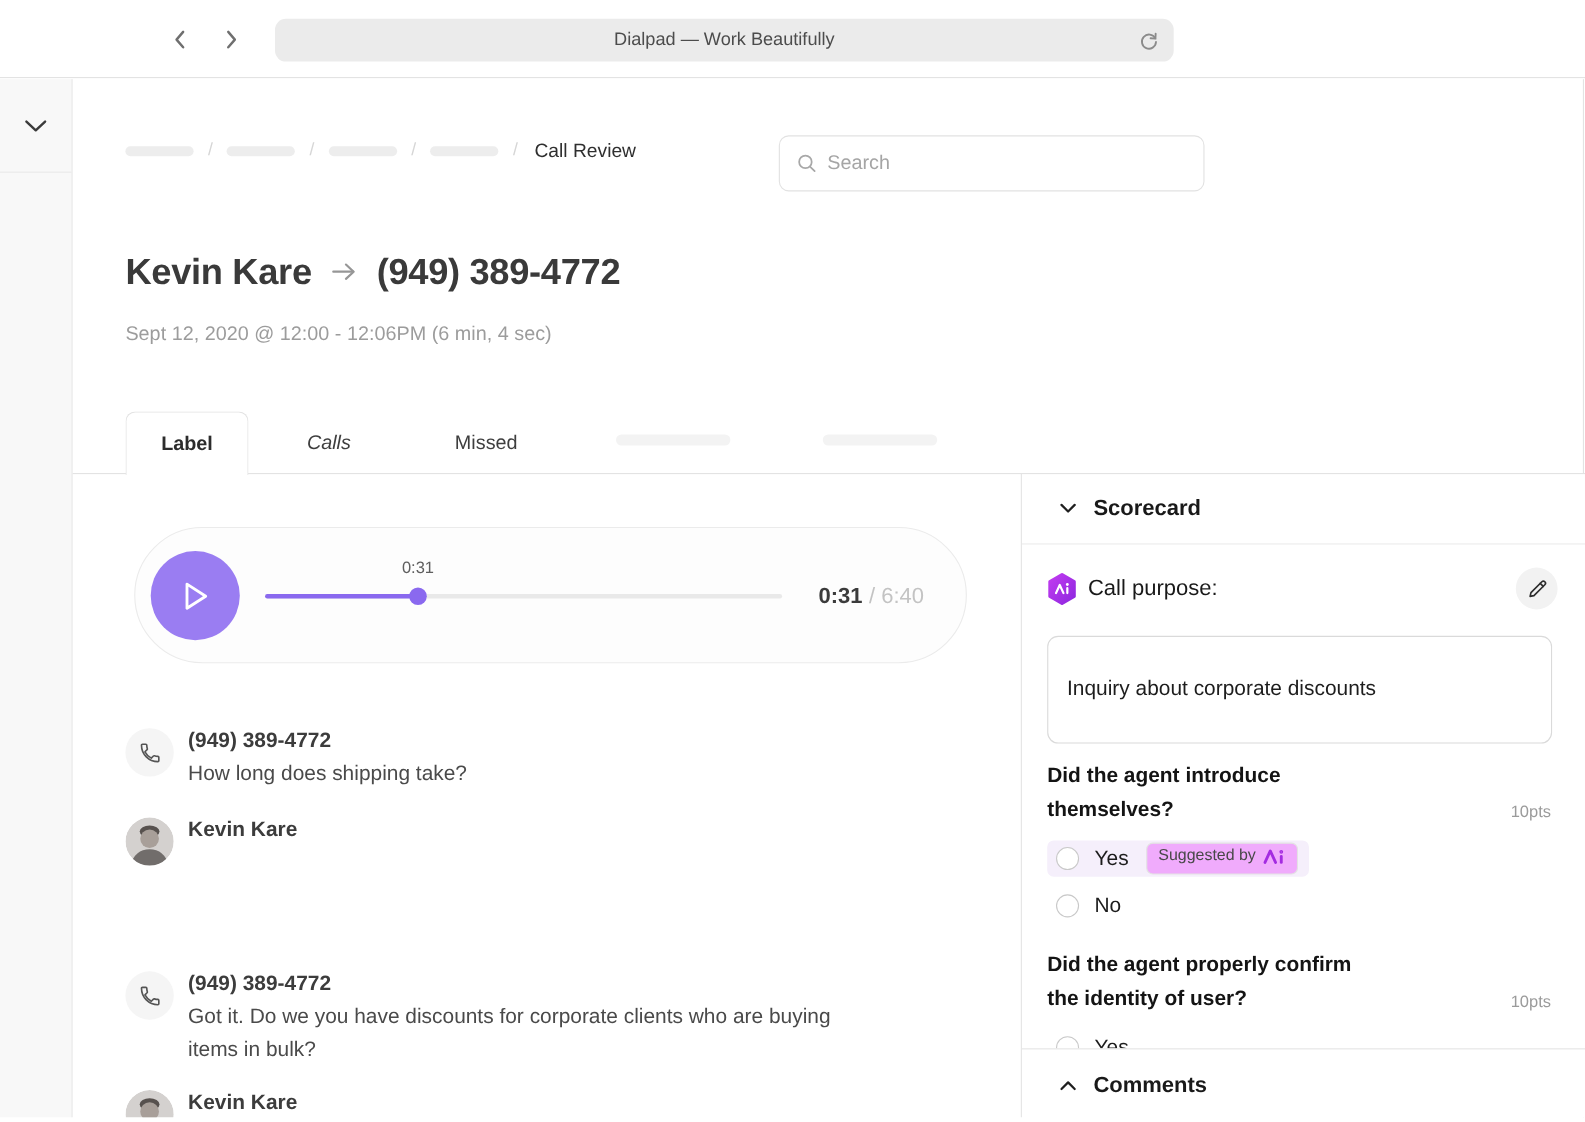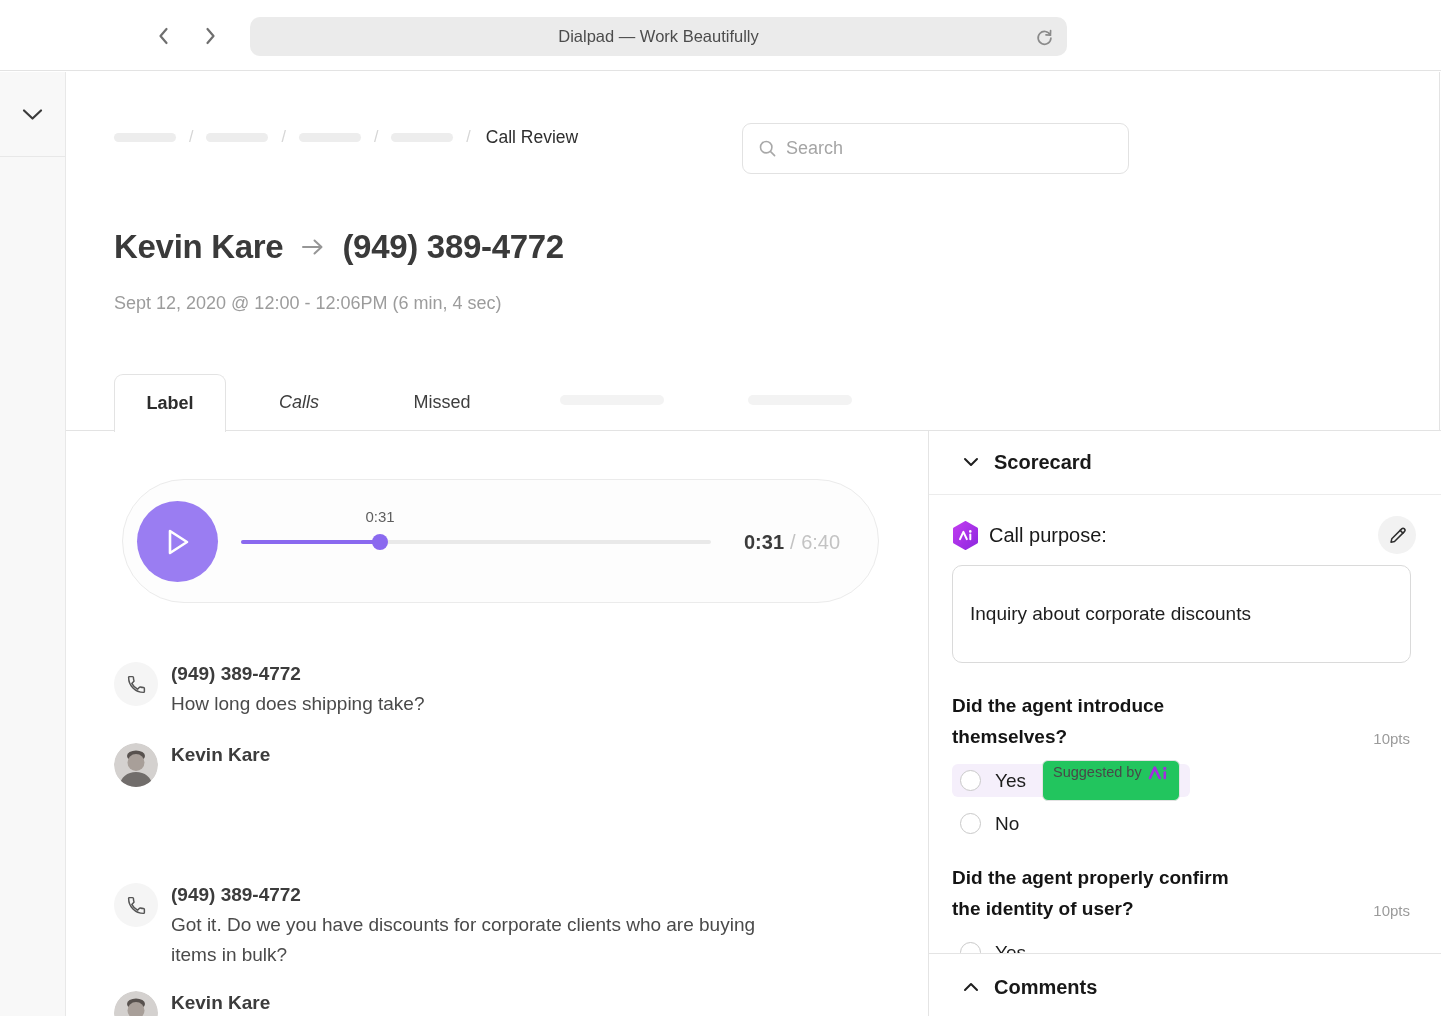--- a/index.html
+++ b/index.html
@@ -20,21 +20,21 @@
   .sidebar-head { height:85px; border-bottom:1px solid #e8e8e8; display:flex; align-items:center; justify-content:center; cursor:pointer; }
   .edge-r { position:absolute; left:1439px; top:72px; width:1px; height:948px; background:#e3e3e3; }
 
   
   .breadcrumb { position:absolute; left:114px; top:127px; height:20px; display:flex; align-items:center; gap:13px; }
   .crumb-skel { width:62px; height:9px; background:#ededed; border-radius:5px; }
   .crumb-sep { color:#d6d6d6; font-size:16px; }
   .crumb-current { color:#2f2f2f; font-size:17.5px; margin-left:2px; }
 
   
-  .search { position:absolute; left:708px; top:123px; width:387px; height:51px; border:1px solid #e2e2e2; border-radius:9px; background:#fff; display:flex; align-items:center; padding-left:15px; gap:9px;margin-left:34px; }
+  .search { position:absolute; left:708px; top:123px; width:387px; height:51px; border:1px solid #e2e2e2; border-radius:9px; background:#fff; display:flex; align-items:center; padding-left:15px; gap:9px; }
   .search input { border:none; outline:none; background:transparent; font-family:"Liberation Sans", sans-serif; font-size:18px; color:#444; width:320px; }
   .search input::placeholder { color:#a5a5a5; }
 
   
   .call-title { position:absolute; left:114px; top:228px; display:flex; align-items:center; gap:17px; }
   .call-title .name { font-size:33px; font-weight:700; color:#3a3a3a; letter-spacing:-0.3px; }
   .call-meta { position:absolute; left:114px; top:293px; font-size:18px; color:#9c9c9c; }
 
   
   .tab-underline { position:absolute; left:66px; top:430px; width:1375px; height:1px; background:#e3e3e3; z-index:1; }
@@ -67,33 +67,33 @@
   .msg-text { font-size:19px; color:#4a4a4a; line-height:30px; margin-top:4px; white-space:pre-line; }
   .m1 { top:662px; } .m2 { top:743px; } .m3 { top:883px; } .m4 { top:991px; }
 
   
   .panel { position:absolute; left:928px; top:430px; width:513px; height:590px; background:#fff; border-left:1px solid #e4e4e4; overflow:hidden; }
   .p-head { height:65px; border-bottom:1px solid #ececec; display:flex; align-items:center; padding-left:34px; gap:15px; cursor:pointer; }
   .p-head .p-title, .comments-bar .p-title { font-size:20px; font-weight:700; color:#191919; }
   .cp-row { position:absolute; left:23px; top:91px; display:flex; align-items:center; gap:10px; }
   .cp-label { font-size:20px; color:#191919; }
   .edit-btn { position:absolute; right:25px; top:86px; width:38px; height:38px; border-radius:50%; background:#f2f2f2; display:flex; align-items:center; justify-content:center; cursor:pointer; }
-  .cp-box { position:absolute; left:23px; top:135px; width:459px; height:98px; border:1.5px solid #dadada; border-radius:10px; display:flex; align-items:center; padding-left:17px; cursor:text; }
+  .cp-box { position:absolute; left:23px; top:148px; width:459px; height:98px; border:1.5px solid #dadada; border-radius:10px; display:flex; align-items:center; padding-left:17px; cursor:text; }
   .cp-value { font-size:19px; color:#1d1d1d; }
   .q-text { position:absolute; left:23px; width:340px; font-size:19px; font-weight:700; color:#141414; line-height:31px; white-space:pre-line; }
   .q1 { top:260px; } .q2 { top:432px; }
   .pts { position:absolute; right:31px; font-size:15px; color:#9b9b9b; }
   .pts1 { top:300px; } .pts2 { top:472px; }
   .opt { position:absolute; left:23px; display:flex; align-items:center; gap:14px; padding:0 10px 0 8px; height:33px; border-radius:6px; cursor:pointer; }
   .opt-yes { top:334px; background:#f5effb; }
   .opt-no { top:377px; }
   .opt-partial { top:506px; }
   .radio { width:21px; height:21px; border-radius:50%; border:1.5px solid #c9c9c9; background:#fff; flex:none; cursor:pointer; }
   .opt-label { font-size:19px; color:#1c1c1c; }
-  .badge { display:flex; align-items:center; gap:6px; background:#22c55e; border:1px solid #e3e3e3; border-radius:6px; padding:3px 10px 20px 10px; margin-left:2px; }
+  .badge { display:flex; align-items:center; gap:6px; background:#f0abfc; border:1px solid #e3e3e3; border-radius:6px; padding:3px 10px 8px 10px; margin-left:2px; }
   .badge-text { font-size:14.5px; color:#484848; }
   .comments-bar { position:absolute; left:0; bottom:0; width:512px; height:67px; background:#fff; border-top:1px solid #e4e4e4; display:flex; align-items:center; padding-left:34px; gap:15px; z-index:3; cursor:pointer; }
 </style>
 </head>
 <body>
 
 <div class="screen">
 
   <div class="chrome">
     <svg class="nav-btn nav-back" viewBox="0 0 22 22" fill="none" stroke="currentColor" stroke-width="2.2" stroke-linecap="round" stroke-linejoin="round">

